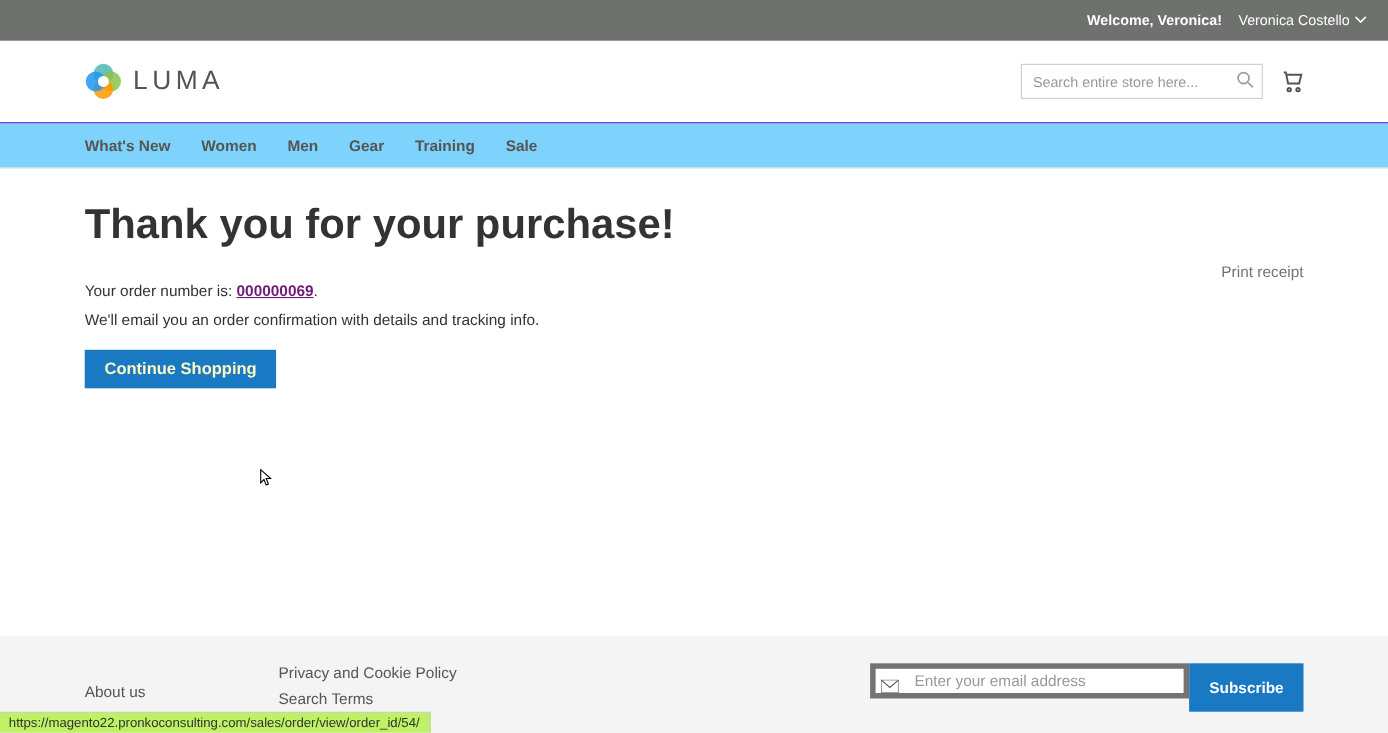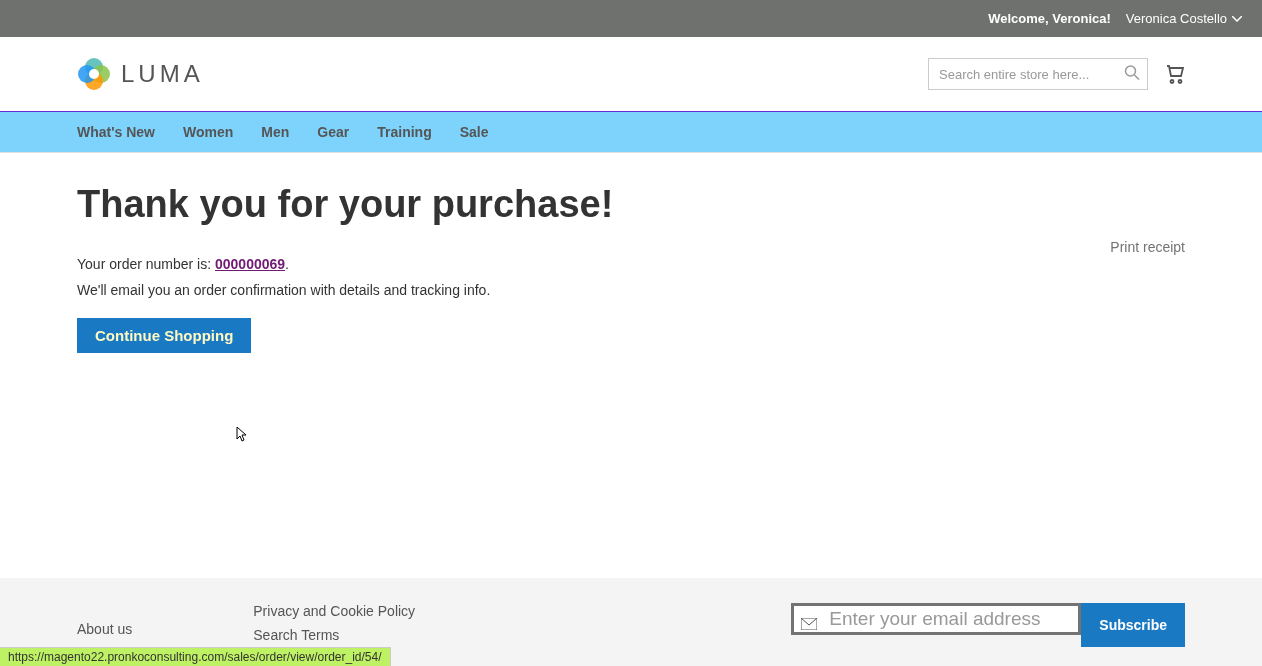--- a/index.html
+++ b/index.html
@@ -29,21 +29,21 @@
 .confirm-text { font-size: 14px; color: #333; margin-bottom: 20px; }
 .continue-btn { background: #1979c3; color: #fef9c3; border: none; padding: 9px 18px; font-size: 15px; font-weight: 600; cursor: pointer; }
 .footer { background: #f4f4f4; padding: 25px 77px 30px; display: flex; justify-content: space-between; margin-top: 165px; }
 .footer-left { display: flex; gap: 65px; }
 .footer-col { display: flex; flex-direction: column; gap: 8px; }
 .footer-col.first { padding-top: 18px; }
 .footer-link { font-size: 14px; color: #555; cursor: pointer; }
 .footer-right { display: flex; align-items: flex-start; }
 .newsletter { display: flex; }
 .newsletter-input-wrap { position: relative; }
-.newsletter-input { width: 290px; height: 32px; border: 3px solid #737373; padding: 0 10px 0 35px; font-size: 19px; }
+.newsletter-input { width: 290px; height: 32px; border: 5px solid #737373; padding: 0 10px 0 35px; font-size: 14px; }
 .newsletter-input::placeholder { color: #999; }
 .mail-icon { position: absolute; left: 10px; top: 50%; transform: translateY(-50%); color: #555; }
 .subscribe-btn { background: #1979c3; color: #fff; border: none; padding: 0 18px; height: 44px; font-size: 14px; font-weight: 600; cursor: pointer; }
 .status-bar { position: fixed; bottom: 0; left: 0; background: #bef264; border: 1px solid #ccc; border-left: none; border-bottom: none; padding: 2px 8px; font-size: 12px; color: #333; }
 .cursor { position: absolute; left: 232px; top: 273px; pointer-events: none; z-index: 100; }
 </style>
 </head>
 <body>
 
 <div class="top-bar">

